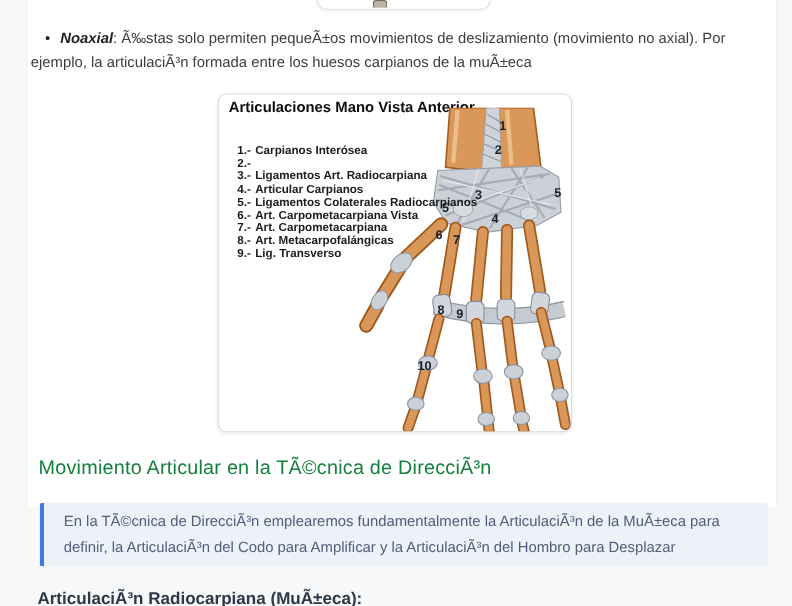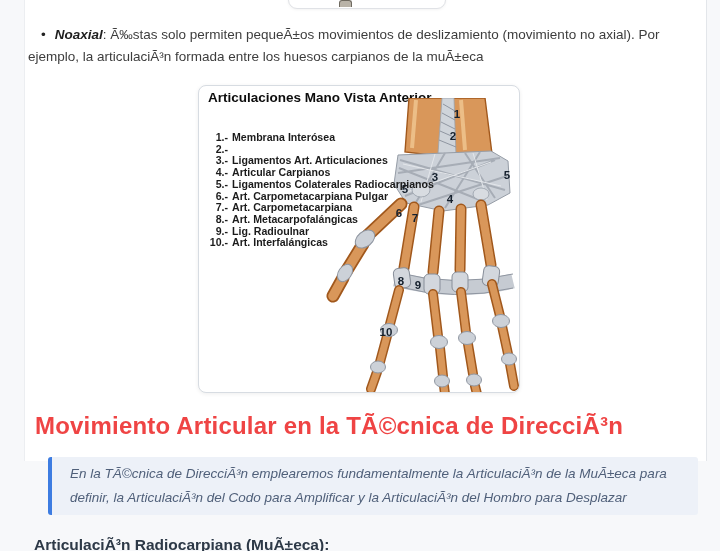--- a/index.html
+++ b/index.html
@@ -50,82 +50,78 @@
     line-height:11.7px; white-space:nowrap;
   }
   .legend-num { width:26px; text-align:right; margin-right:4px; flex:none; }
   svg.anatomy { position:absolute; top:12px; right:0; z-index:1; }
   .mark {
     font-family:"Liberation Sans", sans-serif; font-size:11.5px;
     font-weight:bold; fill:#15202d; text-anchor:middle;
   }
 
   h1.main-heading {
-    margin:18px 0 0 7px; font-size:24px; font-weight:bold;
-    color:#ef4444; letter-spacing:.2px; line-height:29px;
+    margin:18px 0 0 7px; font-size:18px; font-weight:normal;
+    color:#15803d; letter-spacing:.2px; line-height:29px;
   }
   .quote {
-    margin:17px 0 0 20px; padding:5px 20px 5px 18px;
+    margin:17px 0 0 8px; padding:5px 20px 5px 18px;
     background:#edf1f8; border-left:4px solid #3d7ce1; border-radius:3px;
-    font-style:italic; font-size:13.5px; line-height:24px; color:#50607a;
+    font-size:13.5px; line-height:24px; color:#50607a;
   }
   h2.sub-heading {
     margin:21px 0 0 6px; font-size:15.5px; font-weight:bold; color:#2d3947;
   }
 </style>
 </head>
 <body>
 
 <div class="page-card">
   <div class="content">
 
     <p class="intro"><span class="bullet">•</span><span class="term">Noaxial</span><span>: Ã‰stas solo permiten pequeÃ±os movimientos de deslizamiento (movimiento no axial). Por ejemplo, la articulaciÃ³n formada entre los huesos carpianos de la muÃ±eca</span></p>
 
     <div class="figure">
       <div class="fig-title">Articulaciones Mano Vista Anterior</div>
 
       <div class="legend">
         <div class="legend-row">
             <span class="legend-num">1.-</span>
-            <span>Membrana Interósea</span>
+            <span>Carpianos Interósea</span>
           </div>
         <div class="legend-row">
             <span class="legend-num">2.-</span>
           </div>
         <div class="legend-row">
             <span class="legend-num">3.-</span>
-            <span>Ligamentos Art. Articulaciones</span>
+            <span>Ligamentos Art. Radiocarpiana</span>
           </div>
         <div class="legend-row">
             <span class="legend-num">4.-</span>
             <span>Articular Carpianos</span>
           </div>
         <div class="legend-row">
             <span class="legend-num">5.-</span>
             <span>Ligamentos Colaterales Radiocarpianos</span>
           </div>
         <div class="legend-row">
             <span class="legend-num">6.-</span>
-            <span>Art. Carpometacarpiana Pulgar</span>
+            <span>Art. Carpometacarpiana Vista</span>
           </div>
         <div class="legend-row">
             <span class="legend-num">7.-</span>
             <span>Art. Carpometacarpiana</span>
           </div>
         <div class="legend-row">
             <span class="legend-num">8.-</span>
             <span>Art. Metacarpofalángicas</span>
           </div>
         <div class="legend-row">
             <span class="legend-num">9.-</span>
-            <span>Lig. Radioulnar</span>
-          </div>
-        <div class="legend-row">
-            <span class="legend-num">10.-</span>
-            <span>Art. Interfalángicas</span>
+            <span>Lig. Transverso</span>
           </div>
       </div>
 
       <svg class="anatomy" width="224" height="296" viewBox="0 0 224 296">
 
         <g stroke="#a1581c" stroke-width="1.4">
           <polygon points="114,0 149,0 144,58 110,54" fill="#d9975a"></polygon>
           <polygon points="157,0 190,0 197,56 160,60" fill="#d9975a"></polygon>
         </g>
         <path d="M121,2 L117,50 M166,2 L170,52" stroke="#eec48f" stroke-width="4" fill="none" opacity=".85"></path>

